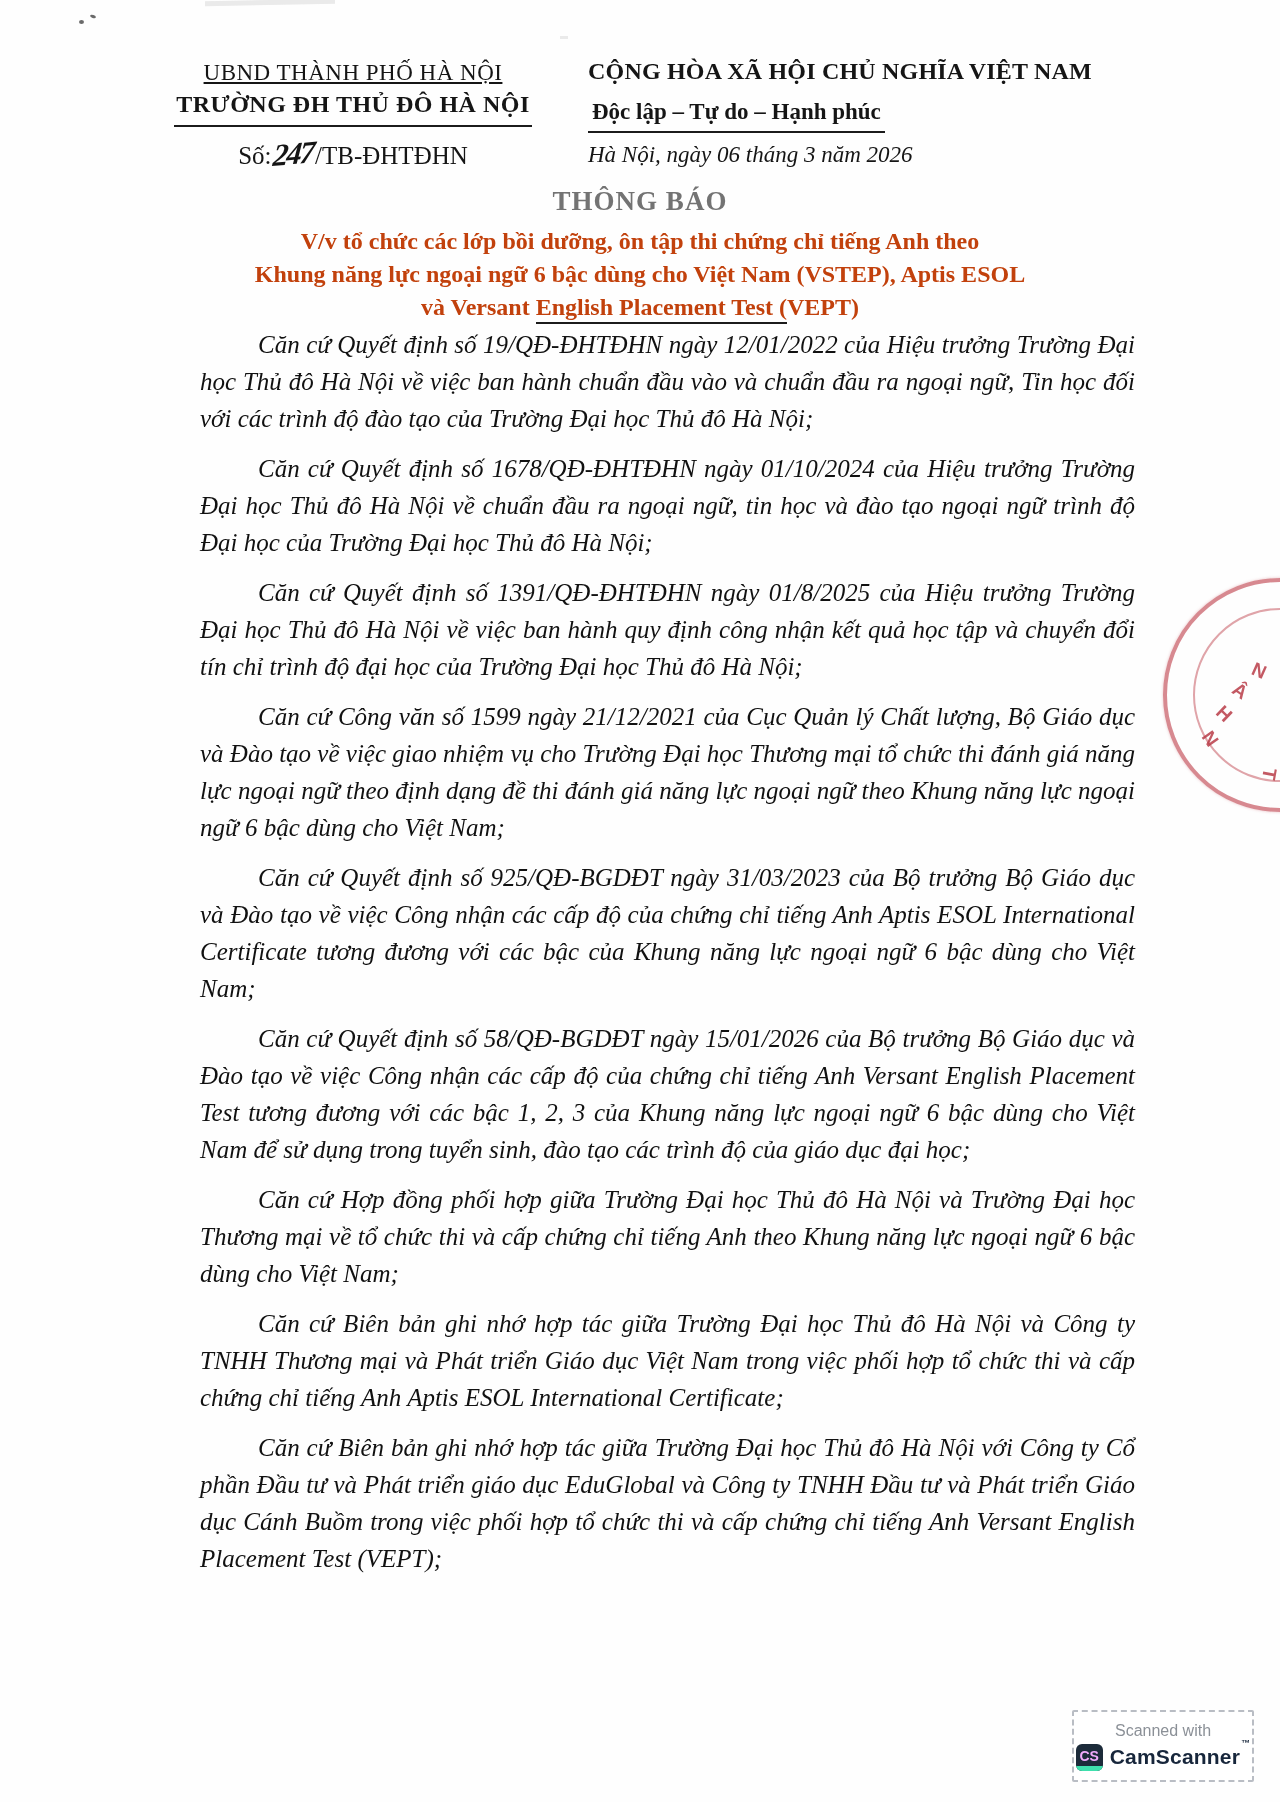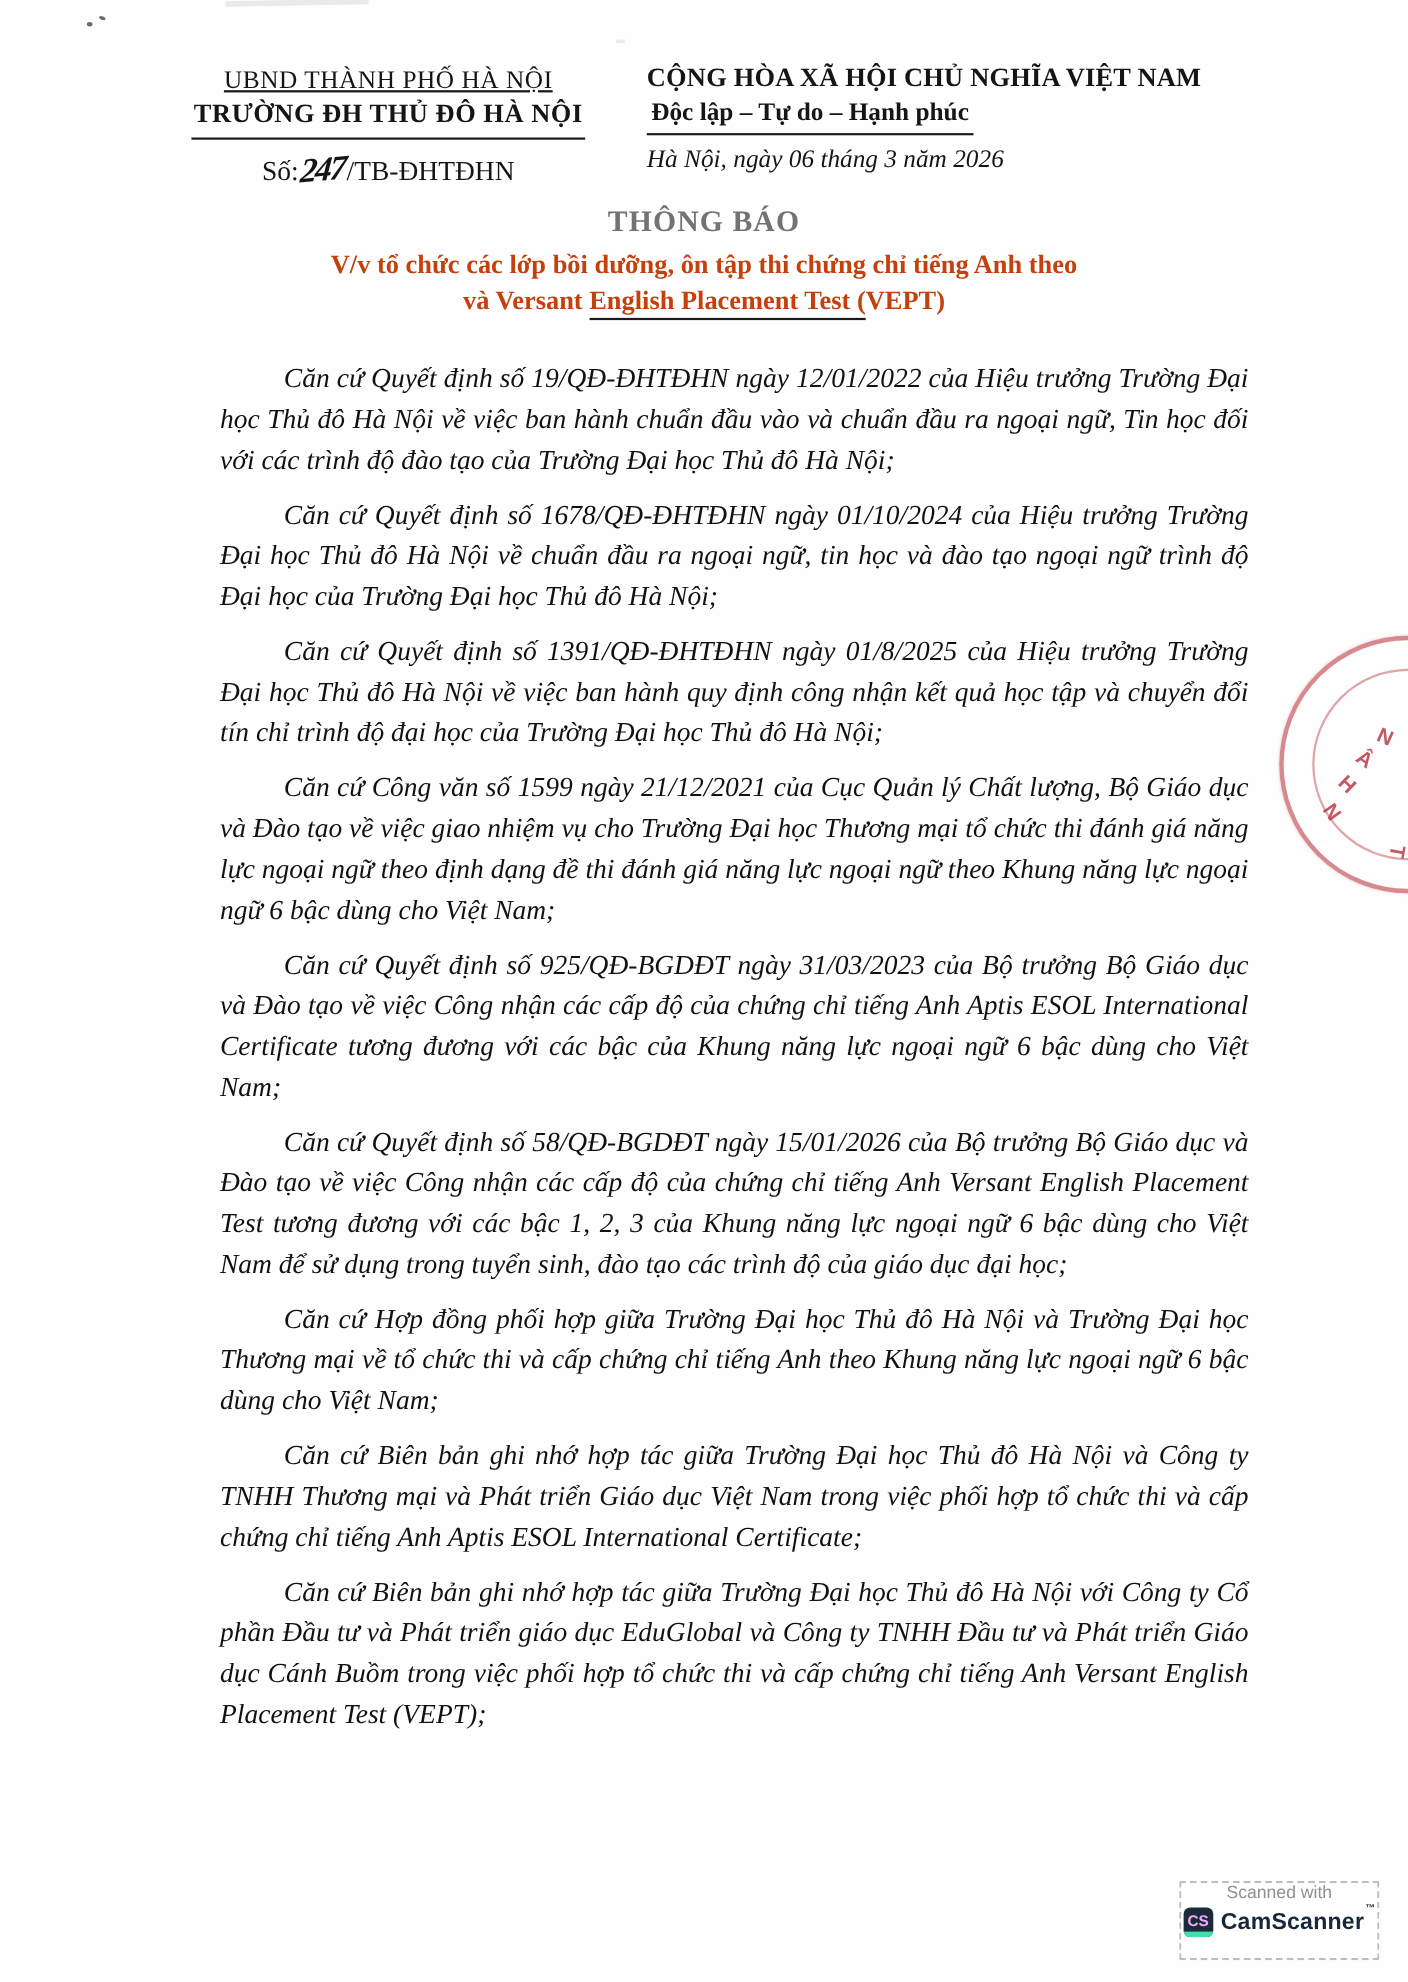--- a/index.html
+++ b/index.html
@@ -30,21 +30,21 @@
     transform:rotate(-5deg) skewX(-10deg);
     margin:0 2px 0 1px;
   }
   .hdr-right{
     position:absolute;top:58px;left:588px;width:510px;
     text-align:left;
   }
   .hdr-right .l1{font-size:24px;font-weight:bold;letter-spacing:.2px;}
   .hdr-right .motto{
     display:inline-block;font-size:23px;font-weight:bold;
-    margin-top:4px;padding:0 4px 6px 4px;border-bottom:2px solid #1b1b1b;
+    margin-top:14px;padding:0 4px 6px 4px;border-bottom:2px solid #1b1b1b;
   }
   .hdr-right .dateline{margin-top:9px;font-size:23px;font-style:italic;}
 
   
   .title-block{position:absolute;top:186px;left:0;width:1280px;text-align:center;}
   .title-block h1{
     margin:0;font-size:27px;font-weight:bold;letter-spacing:1px;color:#737373;
   }
   .subtitle{margin-top:8px;font-size:24px;font-weight:bold;line-height:33px;color:#c2410c;}
   .subtitle .u{border-bottom:2px solid #1b1b1b;padding-bottom:2px;}
@@ -79,21 +79,21 @@
   }
 
   
   .speck{position:absolute;background:#6a6a6a;border-radius:50%;}
   .smudge{position:absolute;background:#d9d9d9;opacity:.55;transform:rotate(-1deg);}
 
   
   .cs-badge{
     position:absolute;top:1710px;left:1072px;width:178px;height:68px;
     background:#ffffff;border:2px dashed #b9bdc4;border-radius:2px;
-    display:flex;flex-direction:column;align-items:center;
+    display:flex;flex-direction:column;align-items:center;justify-content:center;
     font-family:"Liberation Sans", sans-serif;
   }
   .cs-badge .scanned{font-size:16px;color:#8b9097;line-height:18px;}
   .cs-row{display:flex;align-items:center;margin-top:4px;}
   .cs-logo{
     position:relative;width:27px;height:27px;border-radius:6px;
     background:#1c2b3a;overflow:hidden;flex:0 0 auto;
     display:flex;align-items:center;justify-content:center;
   }
   .cs-logo .cs-txt{color:#f0abfc;font-weight:bold;font-size:14px;line-height:14px;margin-top:-3px;}
@@ -120,20 +120,21 @@
   <div class="hdr-right">
     <div class="l1">CỘNG HÒA XÃ HỘI CHỦ NGHĨA VIỆT NAM</div>
     <div><span class="motto">Độc lập – Tự do – Hạnh phúc</span></div>
     <div class="dateline">Hà Nội, ngày 06 tháng 3 năm 2026</div>
   </div>
 
   <div class="title-block">
     <h1>THÔNG BÁO</h1>
     <div class="subtitle">
       <div>V/v tổ chức các lớp bồi dưỡng, ôn tập thi chứng chỉ tiếng Anh theo</div>
+      <div>Khung năng lực ngoại ngữ 6 bậc dùng cho Việt Nam (VSTEP), Aptis ESOL</div>
       <div><span>và Versant </span><span class="u">English Placement Test (</span><span>VEPT)</span></div>
     </div>
   </div>
 
   <div class="body-col">
     <p>Căn cứ Quyết định số 19/QĐ-ĐHTĐHN ngày 12/01/2022 của Hiệu trưởng Trường Đại học Thủ đô Hà Nội về việc ban hành chuẩn đầu vào và chuẩn đầu ra ngoại ngữ, Tin học đối với các trình độ đào tạo của Trường Đại học Thủ đô Hà Nội;</p>
     <p>Căn cứ Quyết định số 1678/QĐ-ĐHTĐHN ngày 01/10/2024 của Hiệu trưởng Trường Đại học Thủ đô Hà Nội về chuẩn đầu ra ngoại ngữ, tin học và đào tạo ngoại ngữ trình độ Đại học của Trường Đại học Thủ đô Hà Nội;</p>
     <p>Căn cứ Quyết định số 1391/QĐ-ĐHTĐHN ngày 01/8/2025 của Hiệu trưởng Trường Đại học Thủ đô Hà Nội về việc ban hành quy định công nhận kết quả học tập và chuyển đổi tín chỉ trình độ đại học của Trường Đại học Thủ đô Hà Nội;</p>
     <p>Căn cứ Công văn số 1599 ngày 21/12/2021 của Cục Quản lý Chất lượng, Bộ Giáo dục và Đào tạo về việc giao nhiệm vụ cho Trường Đại học Thương mại tổ chức thi đánh giá năng lực ngoại ngữ theo định dạng đề thi đánh giá năng lực ngoại ngữ theo Khung năng lực ngoại ngữ 6 bậc dùng cho Việt Nam;</p>
     <p>Căn cứ Quyết định số 925/QĐ-BGDĐT ngày 31/03/2023 của Bộ trưởng Bộ Giáo dục và Đào tạo về việc Công nhận các cấp độ của chứng chỉ tiếng Anh Aptis ESOL International Certificate tương đương với các bậc của Khung năng lực ngoại ngữ 6 bậc dùng cho Việt Nam;</p>

